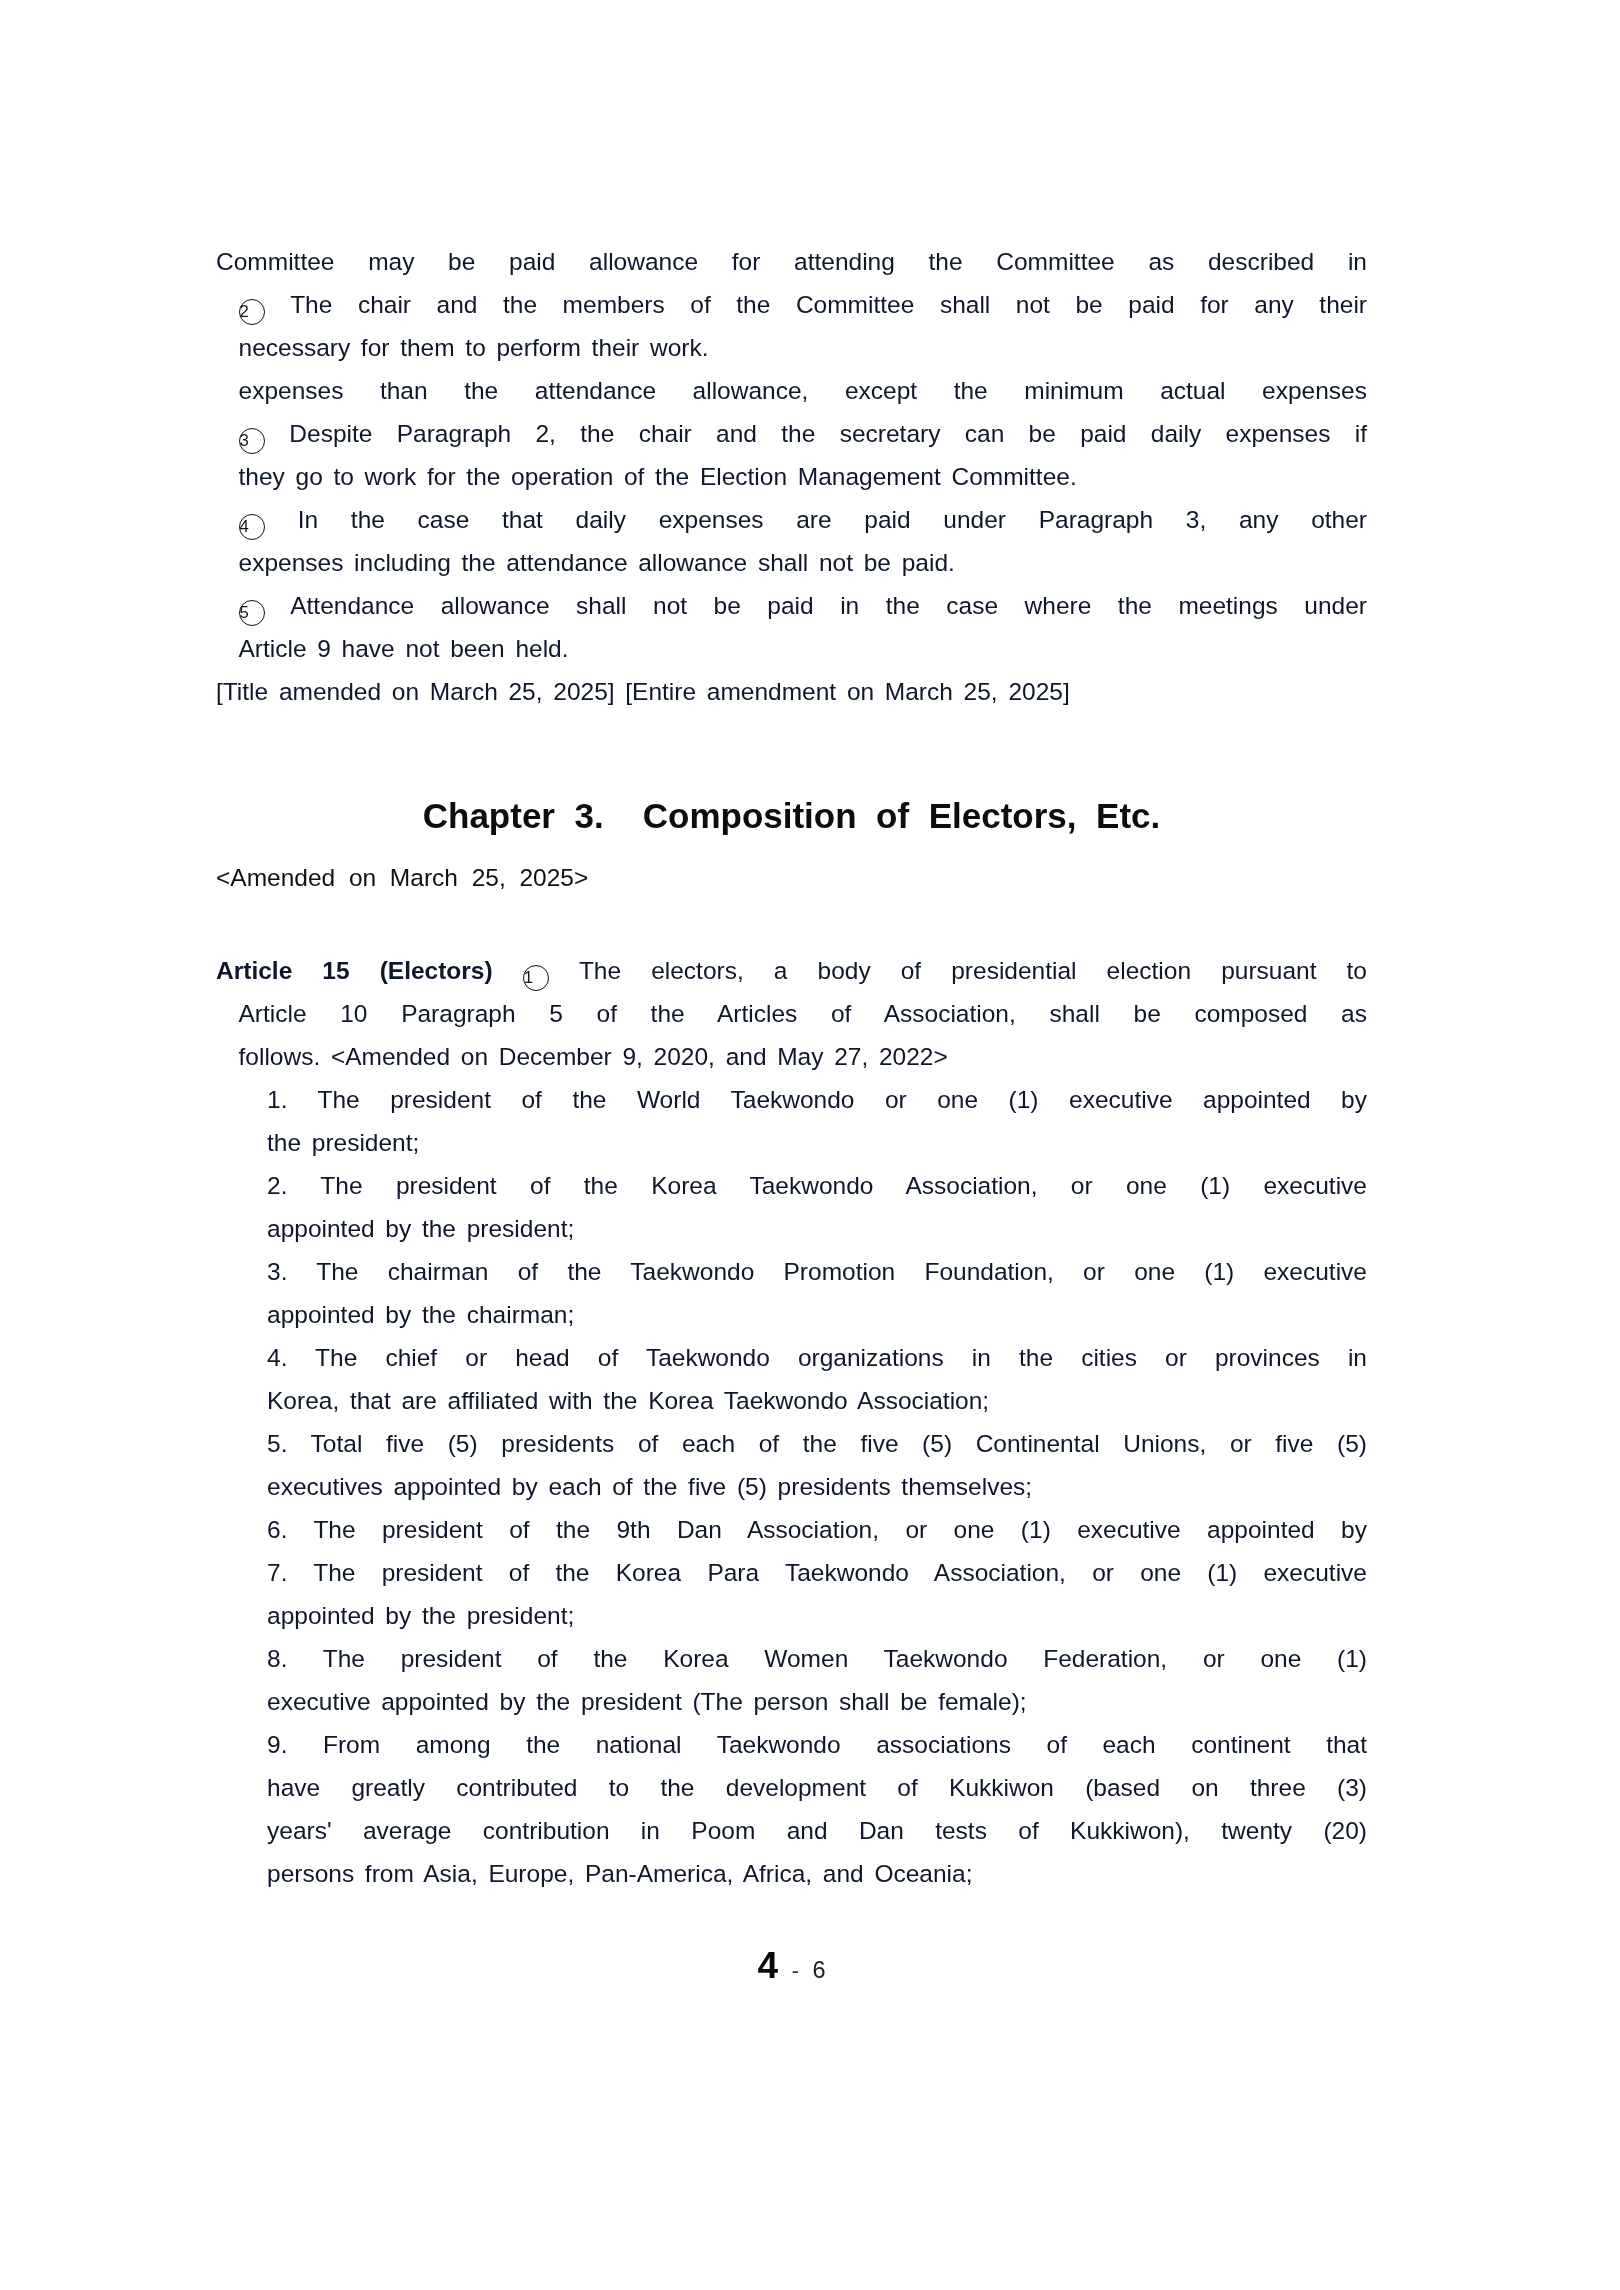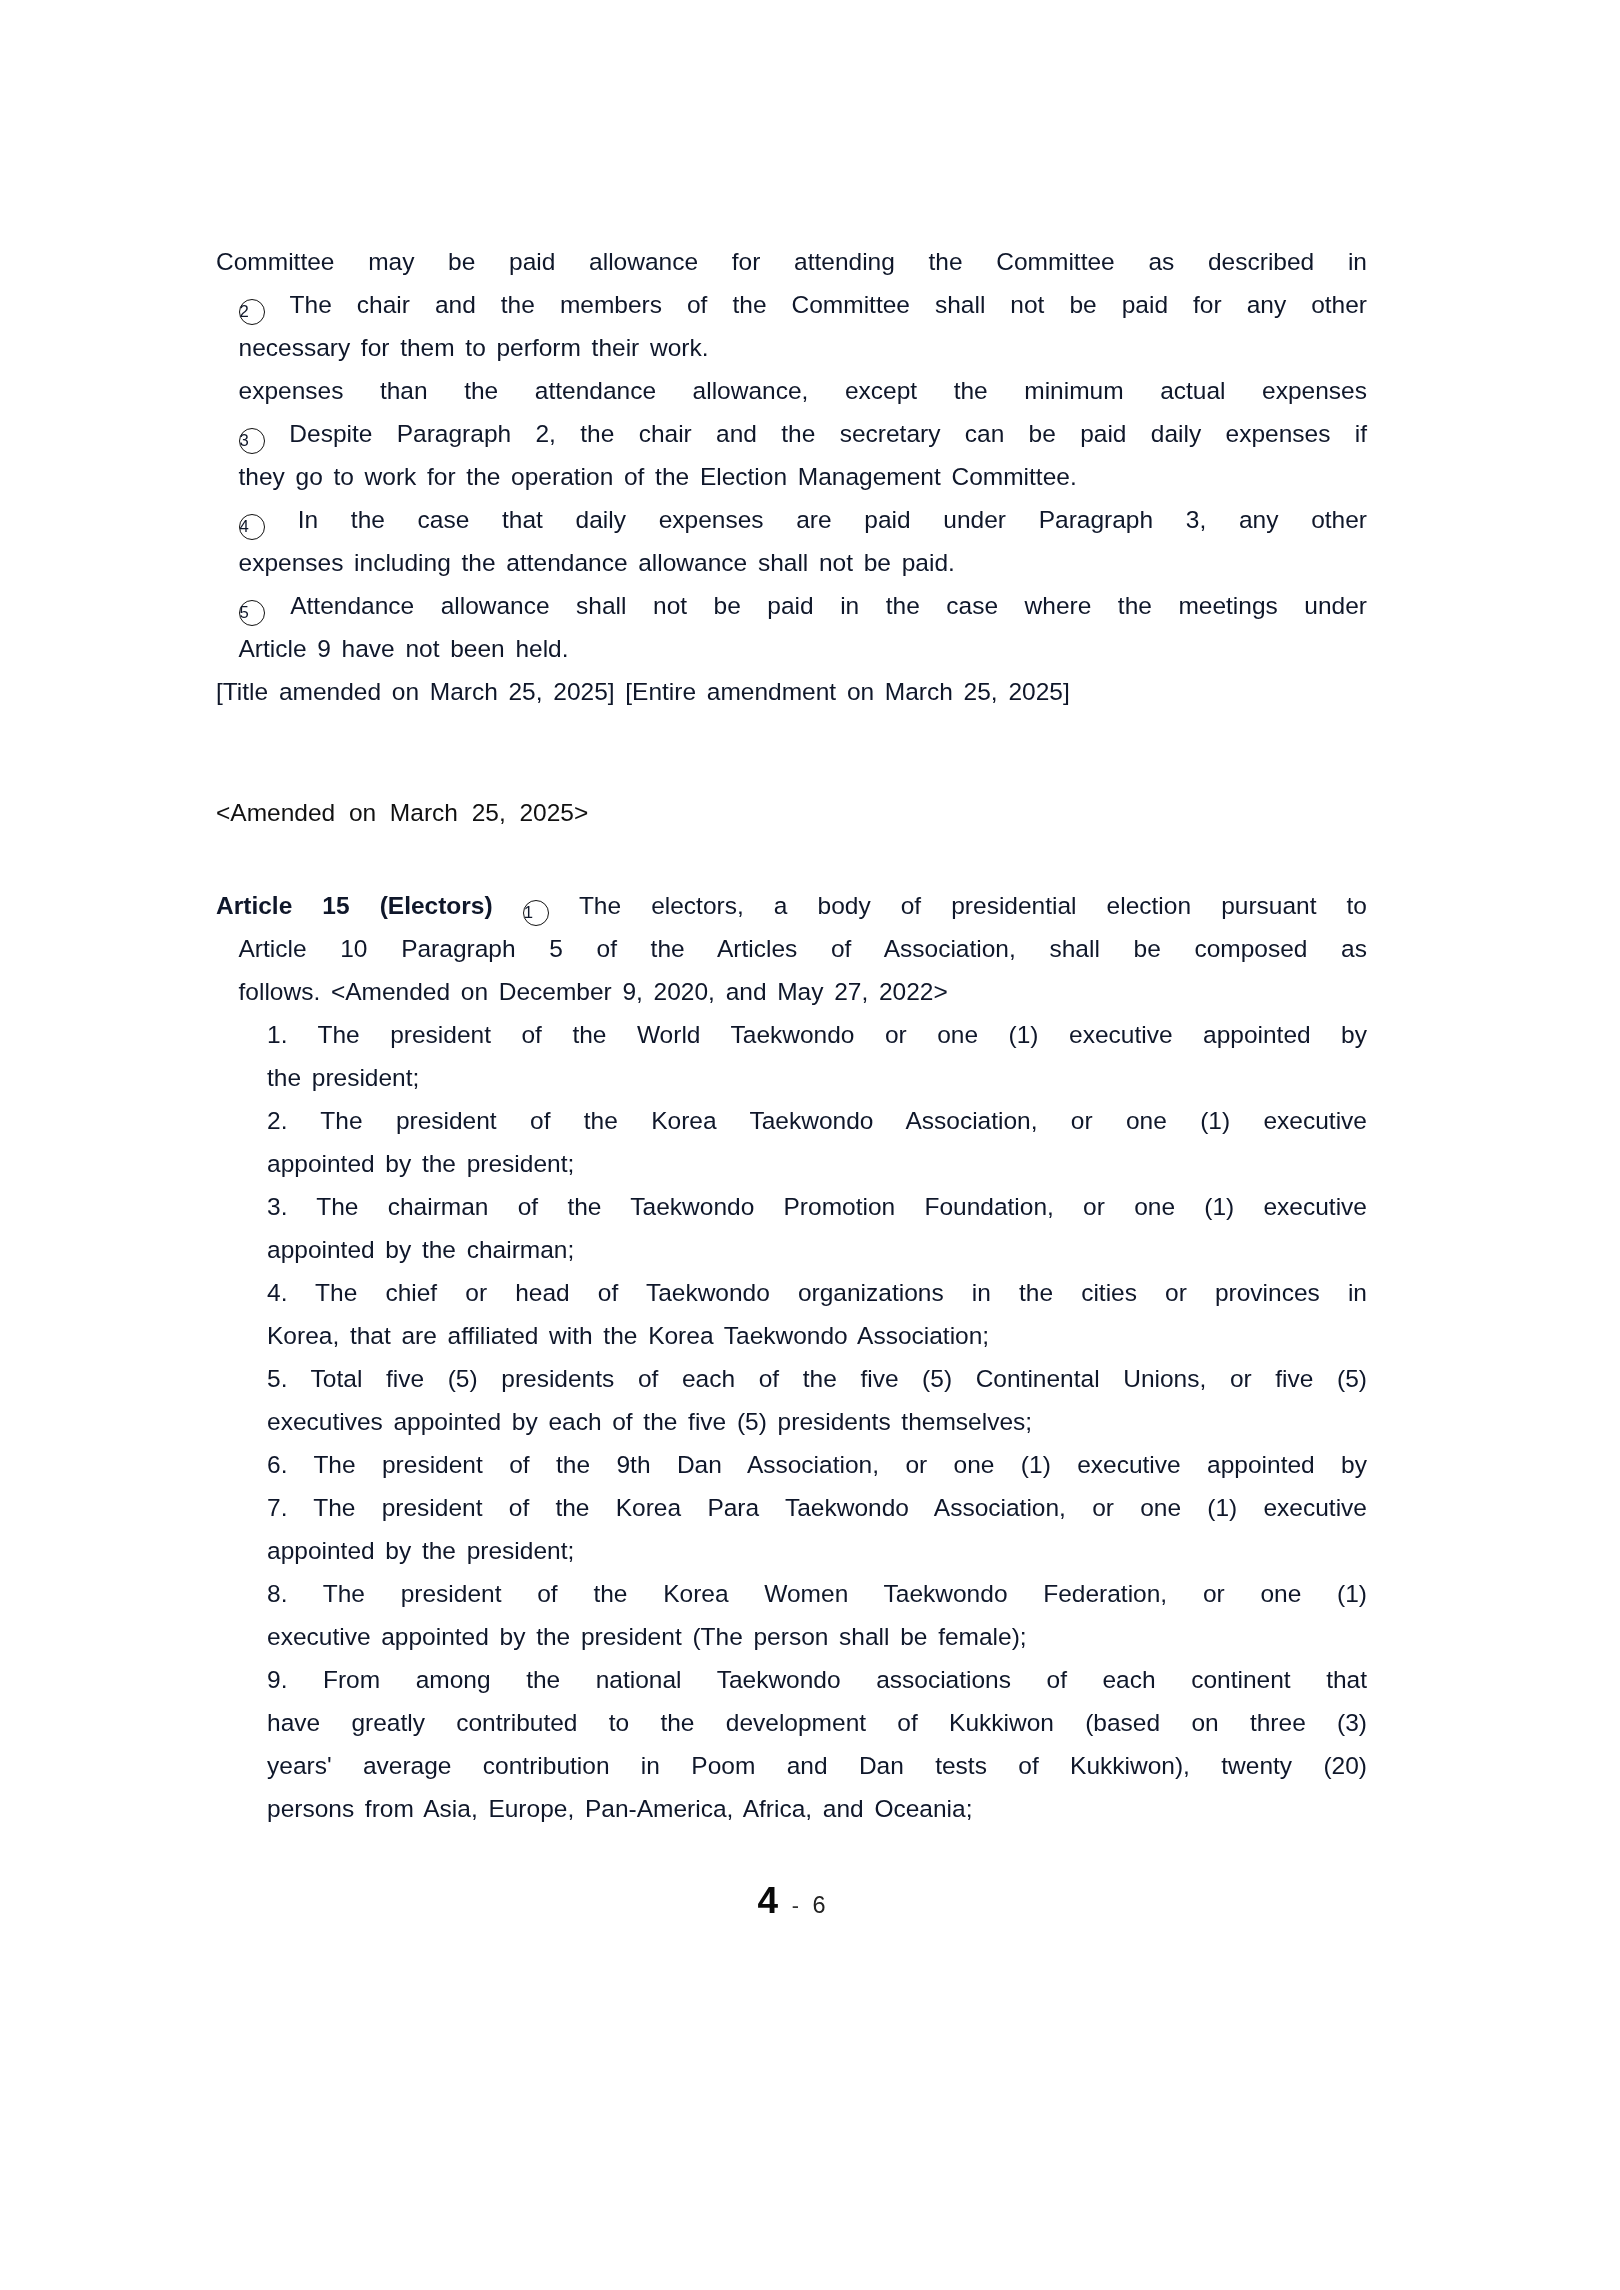--- a/index.html
+++ b/index.html
@@ -81,33 +81,34 @@
   .pg-dash{font-size:21.6px;color:#333;}
   .pg-small{font-size:23.5px;color:#222;}
 </style>
 </head>
 <body>
 
 <div class="page">
 
   <div class="textblock intro" id="intro-lines">
       <div class="line i0 just"><span>Committee may be paid allowance for attending the Committee as described in</span></div>
-      <div class="line i1 just"><span class="circ">2</span> <span>The chair and the members of the Committee shall not be paid for any other</span></div>
+      <div class="line i1 just"><span class="circ">2</span> <span>The chair and the members of the Committee shall not be paid for any their</span></div>
       <div class="line i1"><span>necessary for them to perform their work.</span></div>
       <div class="line i1 just"><span>expenses than the attendance allowance, except the minimum actual expenses</span></div>
       <div class="line i1 just"><span class="circ">3</span> <span>Despite Paragraph 2, the chair and the secretary can be paid daily expenses if</span></div>
       <div class="line i1"><span>they go to work for the operation of the Election Management Committee.</span></div>
       <div class="line i1 just"><span class="circ">4</span> <span>In the case that daily expenses are paid under Paragraph 3, any other</span></div>
       <div class="line i1"><span>expenses including the attendance allowance shall not be paid.</span></div>
       <div class="line i1 just"><span class="circ">5</span> <span>Attendance allowance shall not be paid in the case where the meetings under</span></div>
       <div class="line i1"><span>Article 9 have not been held.</span></div>
       <div class="line i0"><span>[Title amended on March 25, 2025] [Entire amendment on March 25, 2025]</span></div>
     </div>
 
   <div class="textblock chapter">
+    <div class="chapter-title">Chapter 3.  Composition of Electors, Etc.</div>
     <div class="chapter-sub">&lt;Amended on March 25, 2025&gt;</div>
   </div>
 
   <div class="textblock article" id="article-lines">
       <div class="line i0 just"><span class="b">Article 15 (Electors)</span> <span class="circ">1</span> <span>The electors, a body of presidential election pursuant to</span></div>
       <div class="line i1 just"><span>Article 10 Paragraph 5 of the Articles of Association, shall be composed as</span></div>
       <div class="line i1"><span>follows.  &lt;Amended on December 9, 2020, and May 27, 2022&gt;</span></div>
       <div class="line i2 just"><span>1. The president of the World Taekwondo or one (1) executive appointed by</span></div>
       <div class="line i2"><span>the president;</span></div>
       <div class="line i2 just"><span>2. The president of the Korea Taekwondo Association, or one (1) executive</span></div>

